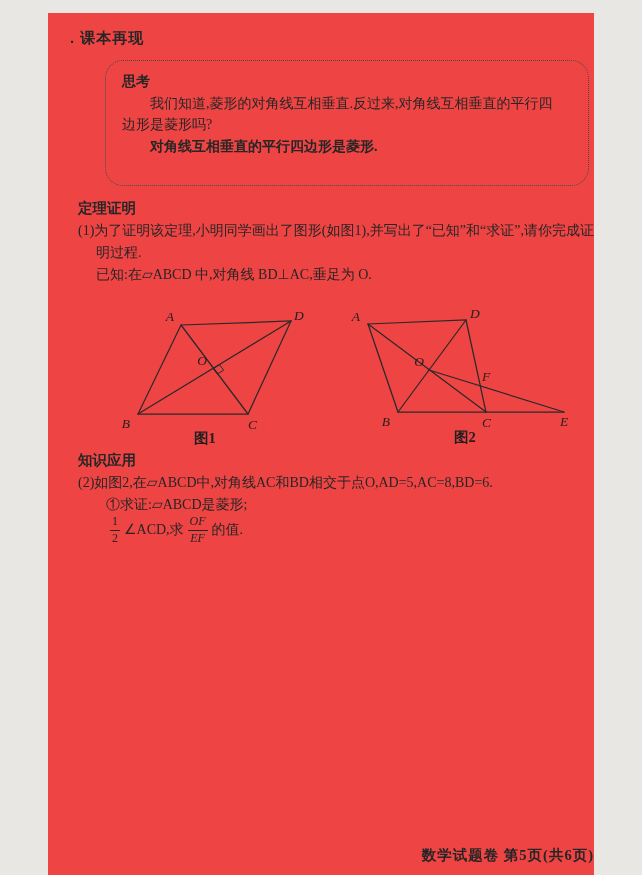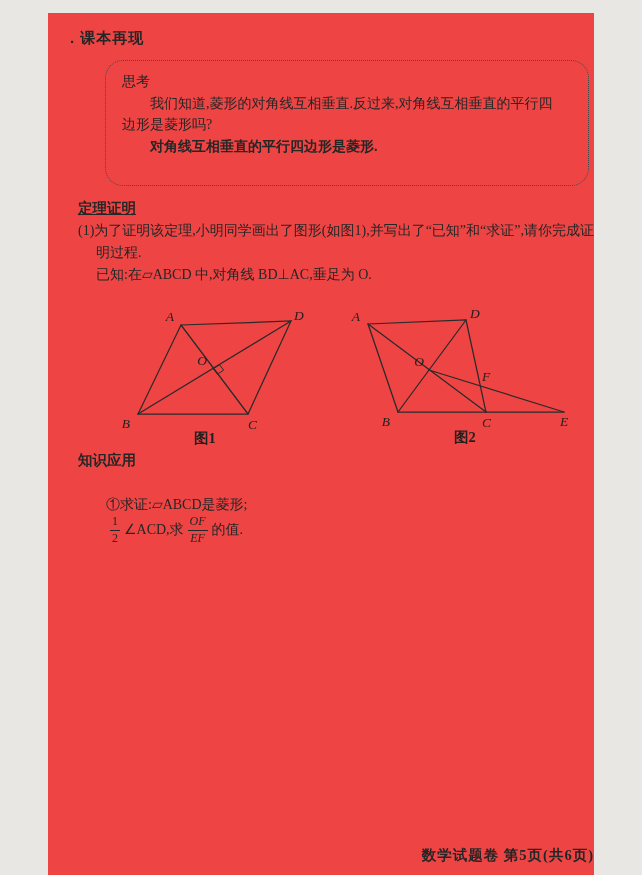--- a/index.html
+++ b/index.html
@@ -30,21 +30,21 @@
   }
   .think-box {
     left: 57px; top: 47px;
     width: 484px; height: 126px;
     box-sizing: border-box;
     border: 1.6px dotted #4a4a4a;
     border-radius: 18px;
     padding: 10px 18px 0 16px;
     line-height: 21.5px;
   }
-  .tb-title { font-weight: normal; font-family: "Liberation Sans", sans-serif; }
+  .tb-title { font-weight: bold; font-family: "Liberation Sans", sans-serif; }
   .indent { text-indent: 2em; }
   .body-line { line-height: 21px; white-space: nowrap; }
   .fig-svg { position: absolute; }
   .fig-svg text {
     font-family: "Liberation Serif", serif;
     font-style: italic;
     font-size: 13.5px;
     fill: #1f1f1f;
   }
   .fig-svg text.caption {
@@ -86,21 +86,21 @@
 
   <div class="abs header-title" style="left:22px; top:16px;">. 课本再现</div>
 
   <div class="abs think-box">
     <div class="tb-title">思考</div>
     <div class="indent">我们知道,菱形的对角线互相垂直.反过来,对角线互相垂直的平行四</div>
     <div>边形是菱形吗?</div>
     <div class="indent bold">对角线互相垂直的平行四边形是菱形.</div>
   </div>
 
-  <div class="abs section-heading" style="left:30px; top:186px;text-decoration:underline;">定理证明</div>
+  <div class="abs section-heading" style="left:30px; top:186px;">定理证明</div>
   <div class="abs body-line" style="left:30px; top:207px;">(1)为了证明该定理,小明同学画出了图形(如图1),并写出了“已知”和“求证”,请你完成证</div>
   <div class="abs body-line" style="left:48px; top:229px;">明过程.</div>
   <div class="abs body-line" style="left:48px; top:251px;">已知:在▱ABCD 中,对角线 BD⊥AC,垂足为 O.</div>
 
   <svg class="fig-svg" style="left:58px; top:294px;" width="235" height="142" viewBox="0 0 235 142">
 
     <path d="M75,18 L185,14 L142,107 L32,107 Z"></path>
 
     <path d="M75,18 L142,107"></path>
     <path d="M32,107 L185,14"></path>
@@ -128,20 +128,21 @@
     <text x="124" y="13">D</text>
     <text x="44" y="121" text-anchor="end">B</text>
     <text x="136" y="122">C</text>
     <text x="214" y="121">E</text>
     <text x="78" y="61" text-anchor="end">O</text>
     <text x="136" y="76">F</text>
     <text class="caption" x="108" y="137">图2</text>
   </svg>
 
   <div class="abs section-heading" style="left:30px; top:438px;">知识应用</div>
+  <div class="abs body-line" style="left:30px; top:459px;">(2)如图2,在▱ABCD中,对角线AC和BD相交于点O,AD=5,AC=8,BD=6.</div>
   <div class="abs body-line" style="left:58px; top:481px;">①求证:▱ABCD是菱形;</div>
 
   <div class="abs math-line" style="left:58px; top:500px; height:34px;">
     <span class="frac">
       <span class="num">1</span>
       <span class="den">2</span>
     </span>
     <span>∠ACD,求</span>
     <span class="frac letters">
       <span class="num">OF</span>

